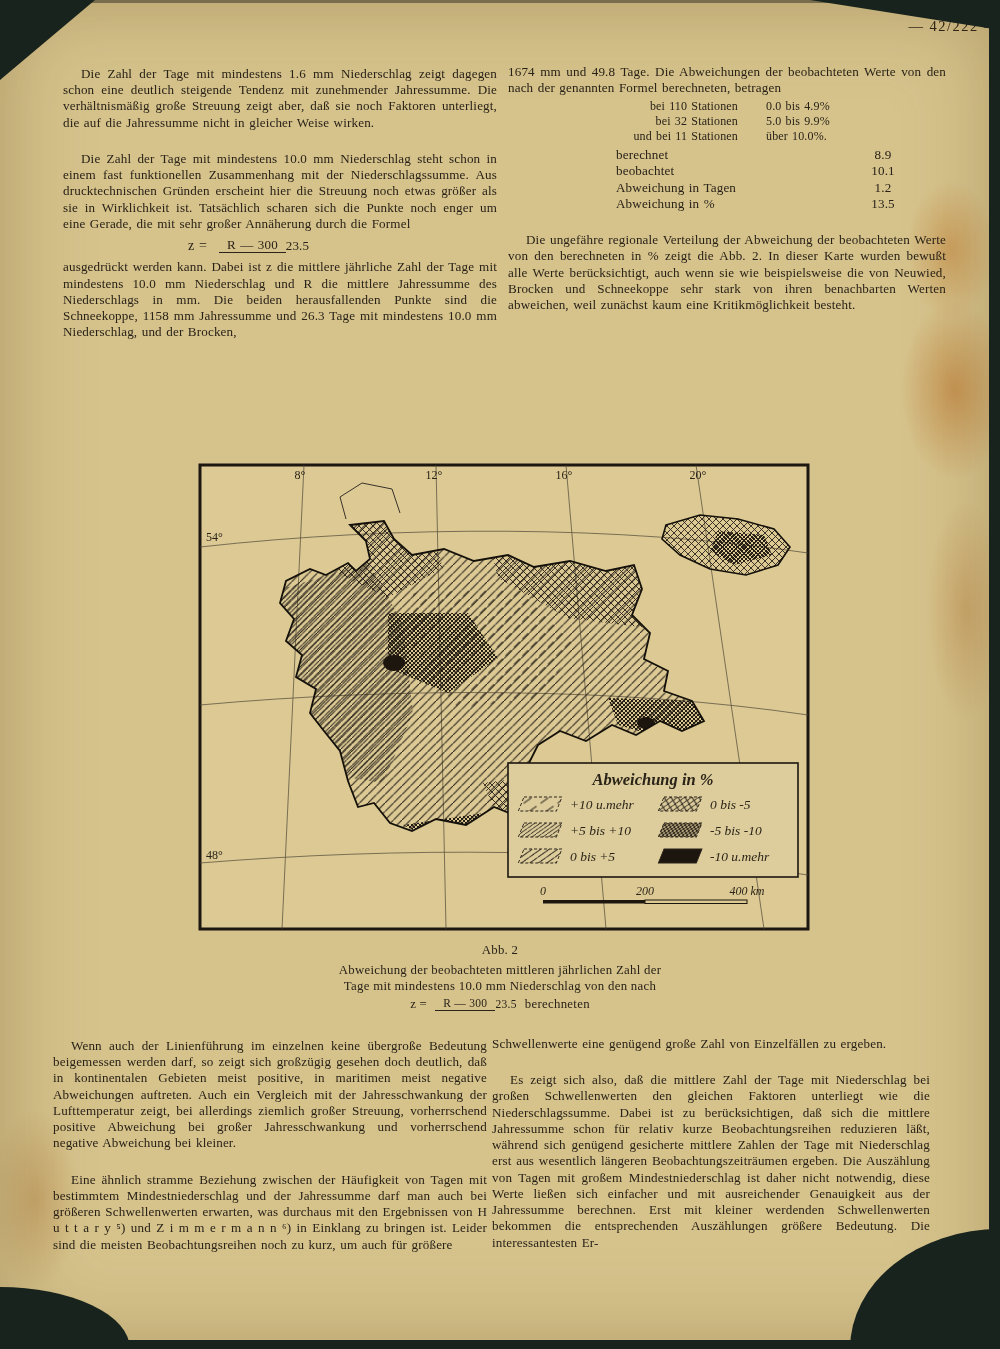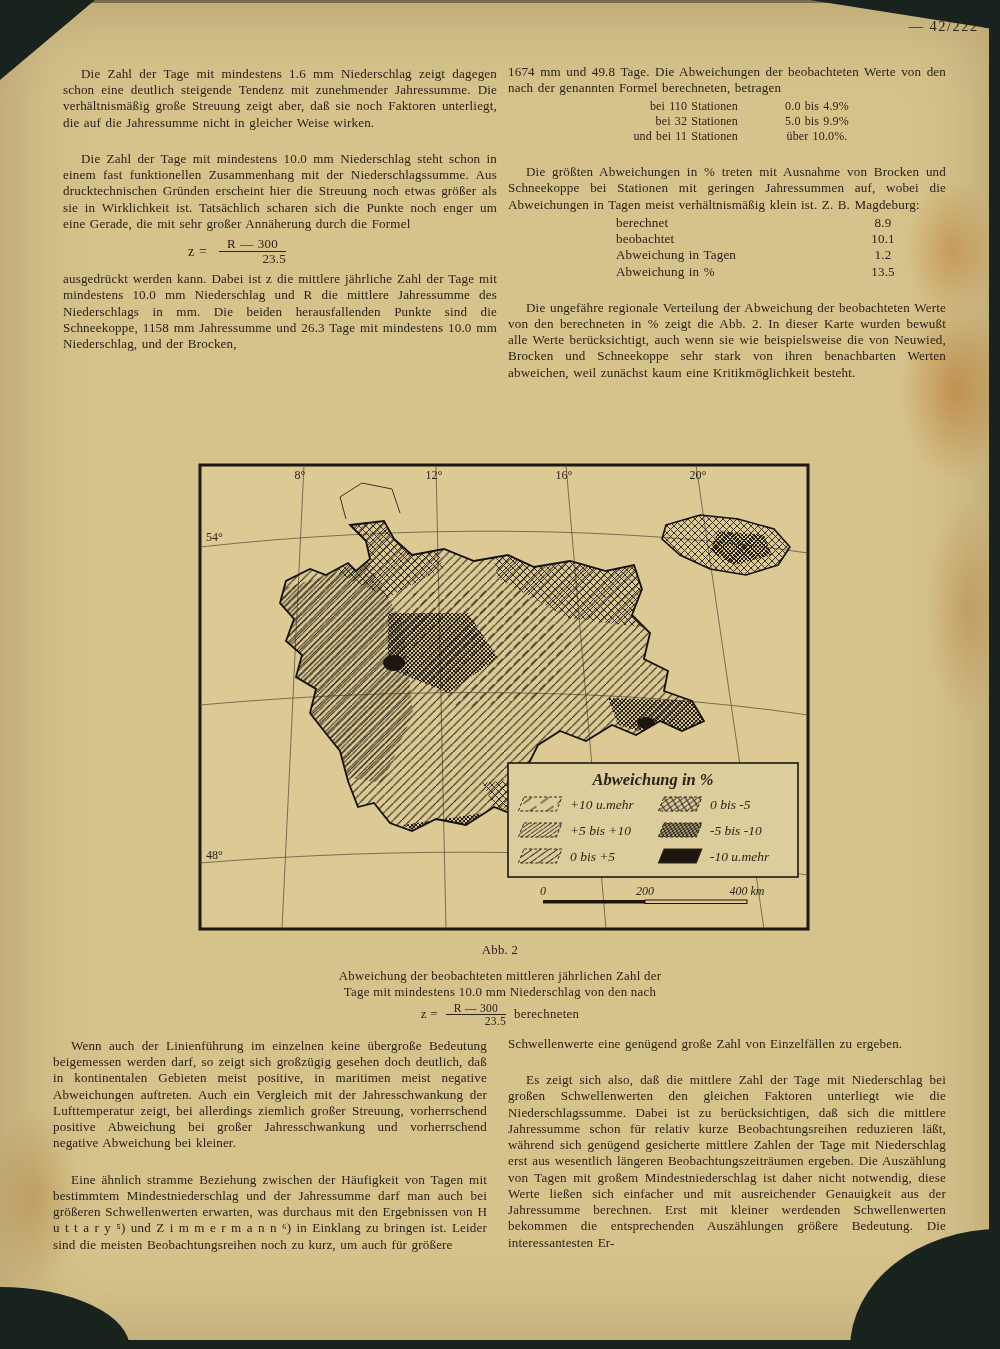--- a/index.html
+++ b/index.html
@@ -29,50 +29,50 @@
   #stain4{bottom:60px;left:-10px;width:90px;height:180px;background:radial-gradient(closest-side,rgba(160,95,25,.28),rgba(160,95,25,0))}
 
   #header{position:absolute;top:18px;left:0;width:100%;text-align:right;
     font-size:14.5px;letter-spacing:1.5px;z-index:2}
 
   .col{position:absolute;width:434px;text-align:justify;font-size:13.1px;
     line-height:1.24;letter-spacing:.15px;word-spacing:1px;z-index:2}
   #col-tl{left:63px;top:66px}
   #col-tr{left:508px;top:64px;width:438px}
   #col-bl{left:53px;top:1038px}
-  #col-br{left:508px;top:1036px;width:438px}
+  #col-br{left:492px;top:1036px;width:438px}
   .p{margin:0;text-indent:18px}
   .p.noindent{text-indent:0}
   .p.gap{margin-top:20px}
 
   
   .formula{display:flex;align-items:center;gap:12px;margin:5px 0 5px 125px;font-size:14px}
-  .frac{display:inline-flex;flex-direction:column;align-items:flex-end;line-height:1.08;font-size:13px;vertical-align:middle}
+  .frac{display:inline-flex;flex-direction:row;align-items:center;line-height:1.08;font-size:13px;vertical-align:middle}
   .frac .num{padding:0 8px;border-bottom:1.2px solid #2a241a}
   .frac.small{font-size:11.5px}
 
   .stations{margin:3px 0 3px 0;font-size:12px}
   .srow{display:flex}
   .srow .sl{width:230px;text-align:right}
-  .srow .sv{width:130px;text-align:center;padding-left:28px}
+  .srow .sv{width:130px;text-align:left;padding-left:28px}
 
   .mgd{margin:2px 36px 2px 108px}
   .mrow{display:flex;justify-content:space-between}
   .mrow .mv{width:54px;text-align:center}
 
   #map-wrap{position:absolute;left:198px;top:463px;width:612px;height:468px;z-index:2}
   #map-wrap svg text{font-family:"Liberation Serif","DejaVu Serif",serif;fill:#2a2418}
   .leg-label{font-style:italic;font-size:13.5px}
   .leg-title{font-style:italic;font-size:16.5px;font-weight:bold}
   .geo-label{font-size:12px}
   .scale-label{font-style:italic;font-size:12px}
 
   #caption{position:absolute;left:220px;top:942px;width:560px;text-align:center;
     font-size:12.8px;line-height:1.3;letter-spacing:.3px;z-index:2}
-  .cap-fig{margin-bottom:9px}
+  .cap-fig{margin-bottom:3px}
   .cap-formula{display:flex;justify-content:center;align-items:center;gap:8px;margin-top:1px}
 </style>
 </head>
 <body>
 
 <div id="vignette"></div>
 <div id="e-top"></div>
 <div class="scan" id="c-tl"></div>
 <div class="scan" id="c-tr"></div>
 <div class="scan" id="e-right"></div>
@@ -108,21 +108,20 @@
     </div>
     <div class="srow">
       <span class="sl">bei 32 Stationen</span>
       <span class="sv">5.0 bis 9.9%</span>
     </div>
     <div class="srow">
       <span class="sl">und bei 11 Stationen</span>
       <span class="sv">über 10.0%.</span>
     </div>
   </div>
-  <p class="p gap">Die größten Abweichungen in % treten mit Ausnahme von Brocken und Schneekoppe bei Stationen mit geringen Jahressummen auf, wobei die Abweichungen in Tagen meist verhältnismäßig klein ist. Z. B. Magdeburg:</p>
   <div class="mgd">
     <div class="mrow">
       <span>berechnet</span>
       <span class="mv">8.9</span>
     </div>
     <div class="mrow">
       <span>beobachtet</span>
       <span class="mv">10.1</span>
     </div>
     <div class="mrow">

